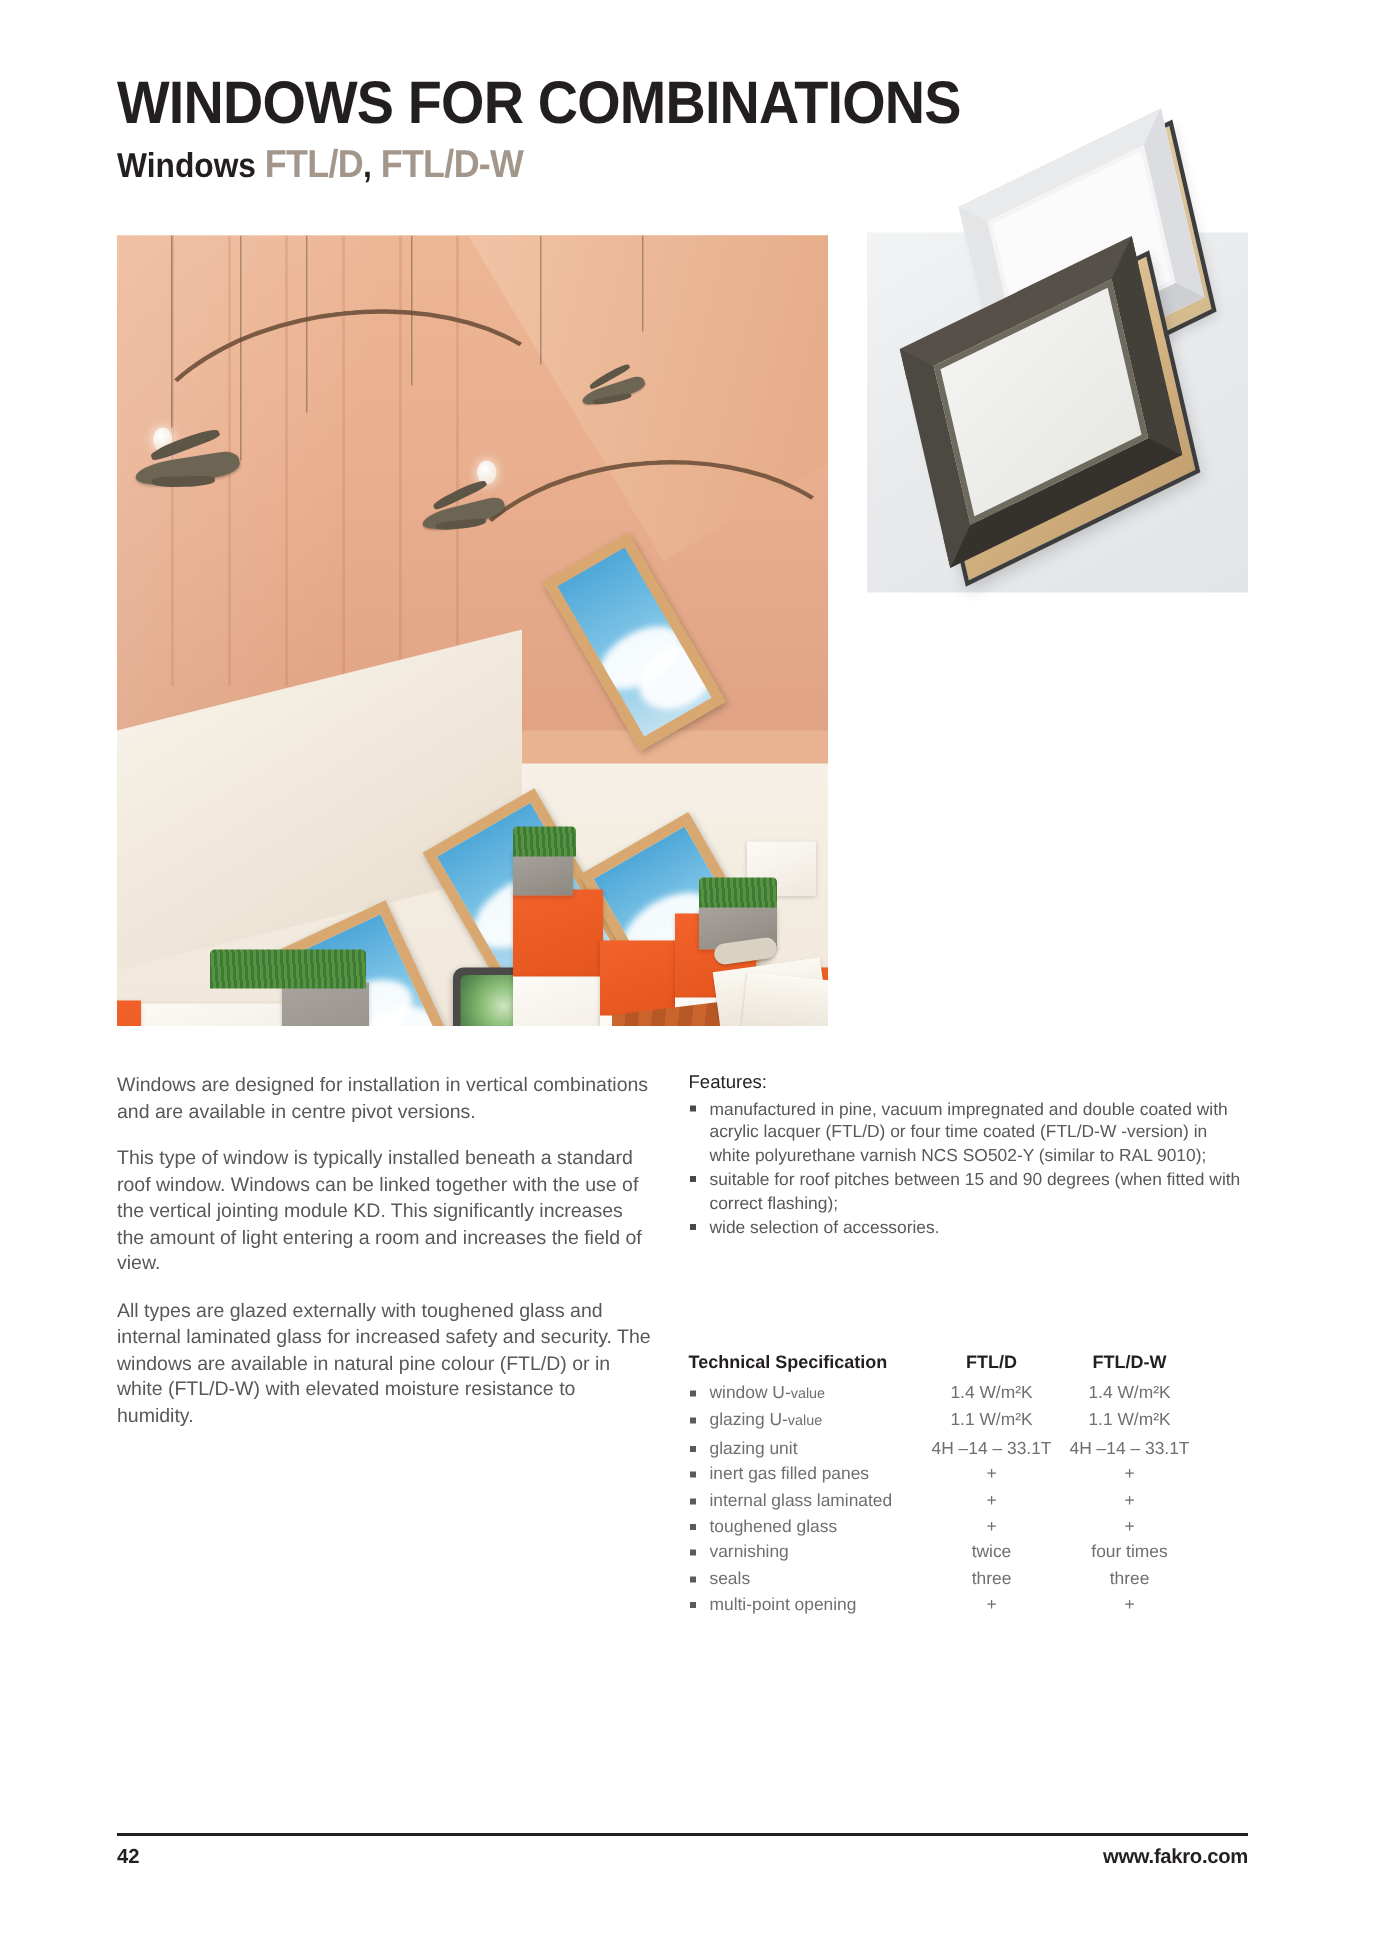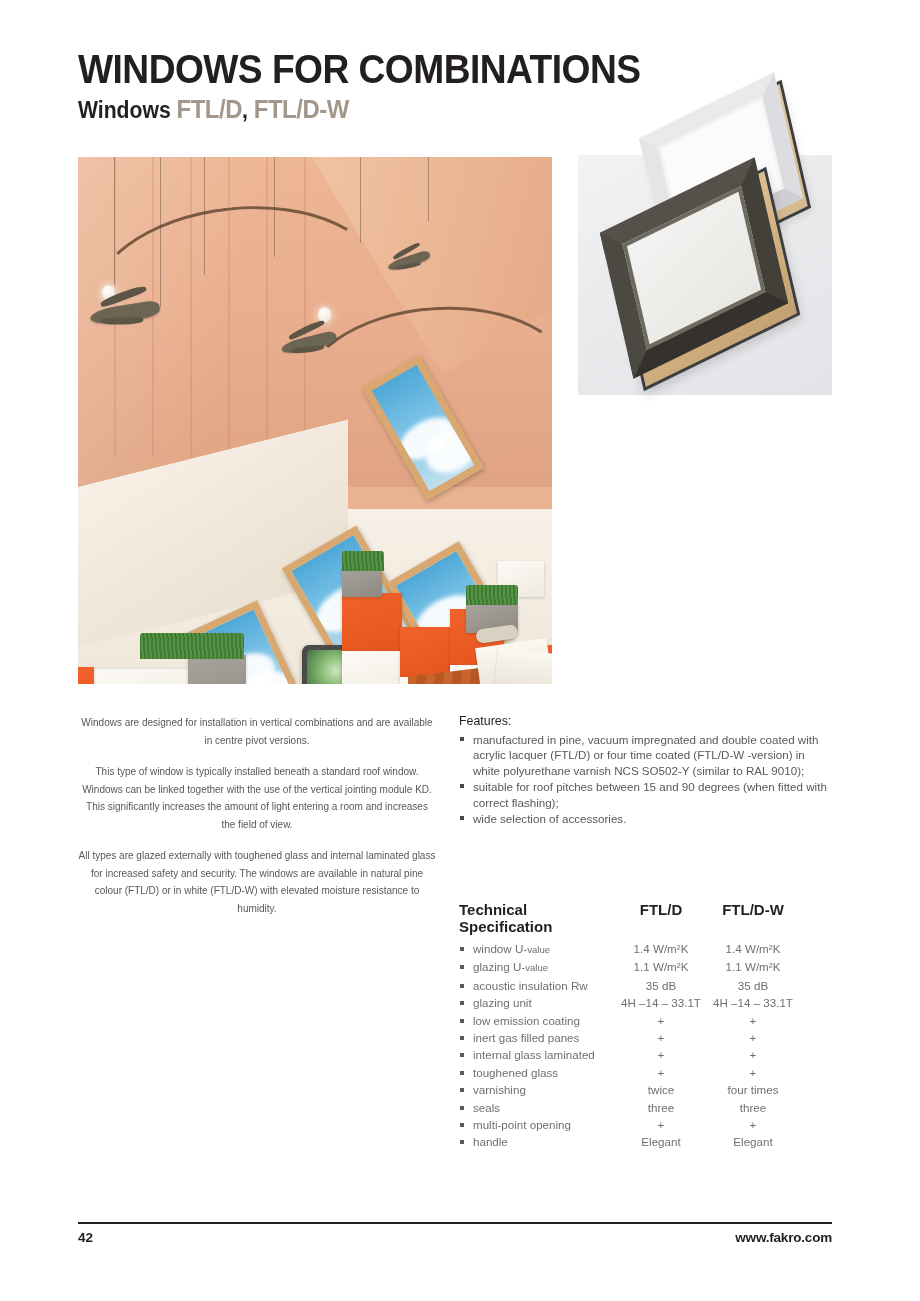--- a/index.html
+++ b/index.html
@@ -247,25 +247,24 @@
   }
 
   
   .col-left {
     position: absolute;
     left: 78px;
     top: 714px;
     width: 358px;
   }
   .col-left p {
-    font-size: 10px;
+    font-size: 13px;
     line-height: 17.5px;
     color: #58585a;
     margin-bottom: 14px;
-    text-align: center;
   }
 
   .col-right {
     position: absolute;
     left: 459px;
     top: 714px;
     width: 372px;
   }
   .features-title {
     font-size: 12.4px;
@@ -296,21 +295,21 @@
   .spec {
     position: absolute;
     left: 459px;
     top: 901px;
     width: 340px;
     font-size: 11.6px;
   }
   .spec table { border-collapse: collapse; width: 100%; }
   .spec th, .spec td { padding: 0; vertical-align: baseline; }
   .spec thead th {
-    font-size: 15px;
+    font-size: 12px;
     font-weight: bold;
     color: #231f20;
     padding-bottom: 5px;
   }
   .spec thead th.lab { text-align: left; }
   .spec thead th.val { text-align: center; width: 92px; }
   .spec tbody td {
     color: #6f6f71;
     line-height: 17.4px;
   }
@@ -474,35 +473,25 @@
           <td class="lab"><span>window U-</span><span class="small-cap">value</span></td>
           <td class="val">1.4 W/m²K</td>
           <td class="val">1.4 W/m²K</td>
         </tr>
         <tr>
           <td class="lab"><span>glazing U-</span><span class="small-cap">value</span></td>
           <td class="val">1.1 W/m²K</td>
           <td class="val">1.1 W/m²K</td>
         </tr>
         <tr>
-          <td class="lab">acoustic insulation Rw</td>
-          <td class="val">35 dB</td>
-          <td class="val">35 dB</td>
-        </tr>
-        <tr>
           <td class="lab">glazing unit</td>
           <td class="val">4H –14 – 33.1T</td>
           <td class="val">4H –14 – 33.1T</td>
         </tr>
         <tr>
-          <td class="lab">low emission coating</td>
-          <td class="val">+</td>
-          <td class="val">+</td>
-        </tr>
-        <tr>
           <td class="lab">inert gas filled panes</td>
           <td class="val">+</td>
           <td class="val">+</td>
         </tr>
         <tr>
           <td class="lab">internal glass laminated</td>
           <td class="val">+</td>
           <td class="val">+</td>
         </tr>
         <tr>
@@ -517,25 +506,20 @@
         </tr>
         <tr>
           <td class="lab">seals</td>
           <td class="val">three</td>
           <td class="val">three</td>
         </tr>
         <tr>
           <td class="lab">multi-point opening</td>
           <td class="val">+</td>
           <td class="val">+</td>
-        </tr>
-        <tr>
-          <td class="lab">handle</td>
-          <td class="val">Elegant</td>
-          <td class="val">Elegant</td>
         </tr>
       </tbody>
     </table>
   </div>
 
   <div class="footer-rule"></div>
   <div class="footer">
     <div>42</div>
     <div class="site">www.fakro.com</div>
   </div>

